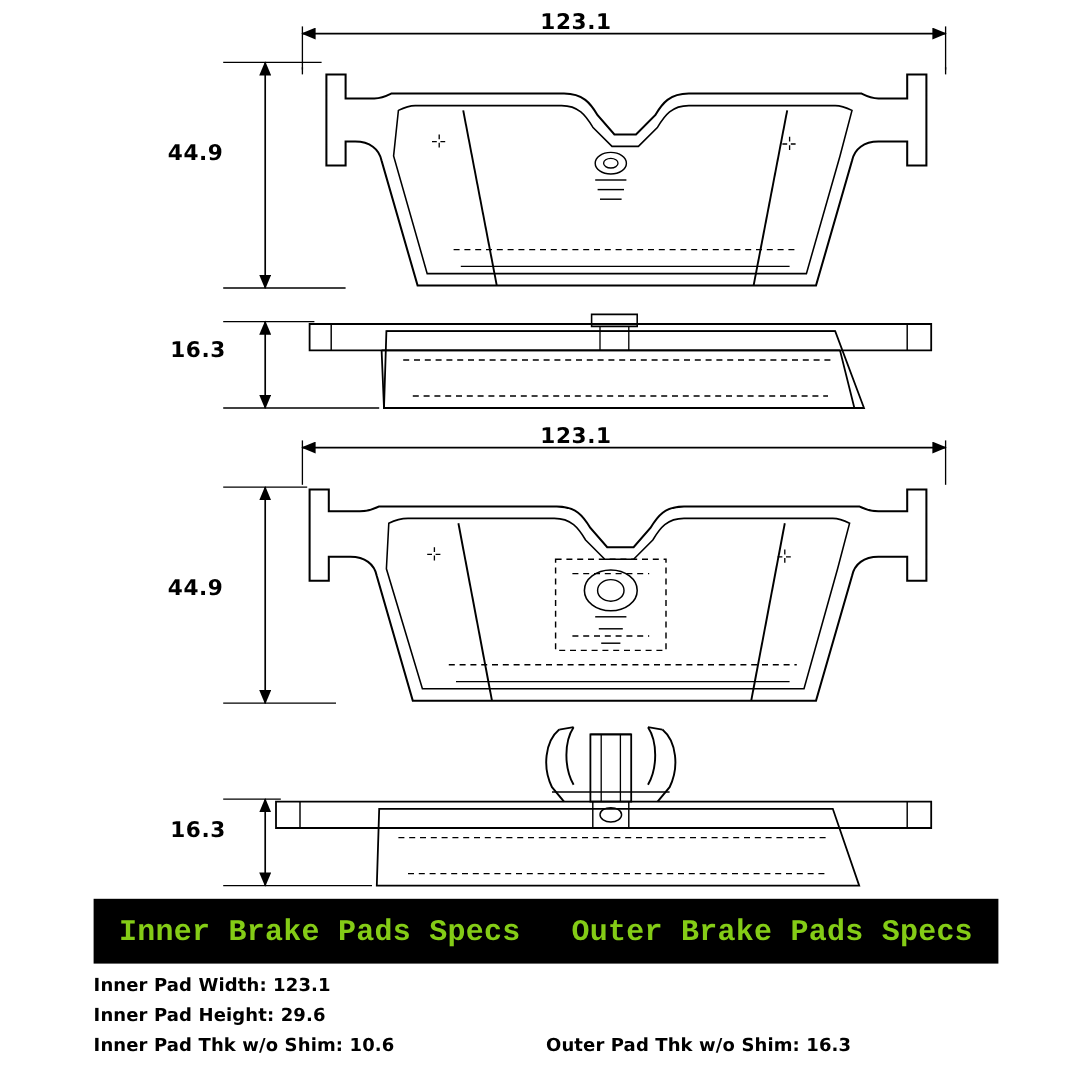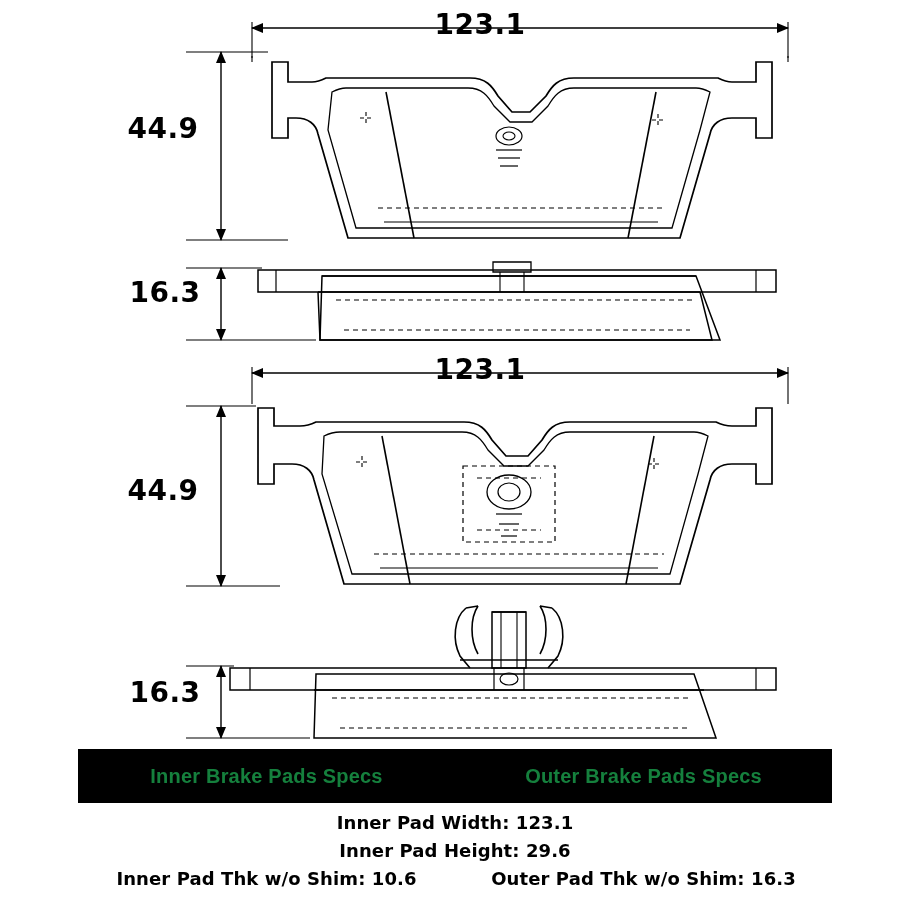--- a/index.html
+++ b/index.html
@@ -13,21 +13,21 @@
   #page {
     position: relative;
     width: 910px;
     height: 910px;
     background: #ffffff;
   }
   .dim-label {
     position: absolute;
     font-family: "DejaVu Sans", sans-serif;
     font-weight: bold;
-    font-size: 28px;
+    font-size: 18px;
     color: #000;
     letter-spacing: 0.5px;
     white-space: nowrap;
   }
   svg.draw {
     position: absolute;
     left: 0; top: 0;
     width: 910px; height: 910px;
   }
   
@@ -37,42 +37,41 @@
     top: 749px;
     width: 754px;
     height: 54px;
     background: #000000;
     display: flex;
     align-items: center;
   }
   .banner-half {
     flex: 1 1 50%;
     text-align: center;
-    color: #15803d;
-    font-family: Liberation Sans, sans-serif;
-    font-size: 20px;
+    color: #84cc16;
+    font-family: Liberation Mono, monospace;
+    font-size: 25px;
     font-weight: bold;
     letter-spacing: 0.2px;
   }
   .spec-table {
     position: absolute;
     left: 78px;
     top: 812px;
     width: 754px;
   }
   .spec-row {
     display: flex;
     width: 100%;
     margin-bottom: 7px;
   }
   .spec-cell {
     flex: 1 1 50%;
-    text-align: center;
     font-family: "DejaVu Sans", sans-serif;
-    font-size: 18px;
+    font-size: 15px;
     font-weight: bold;
     color: #000;
     letter-spacing: 0.1px;
   }
 </style>
 </head>
 <body>
 
 <div id="page">
 

